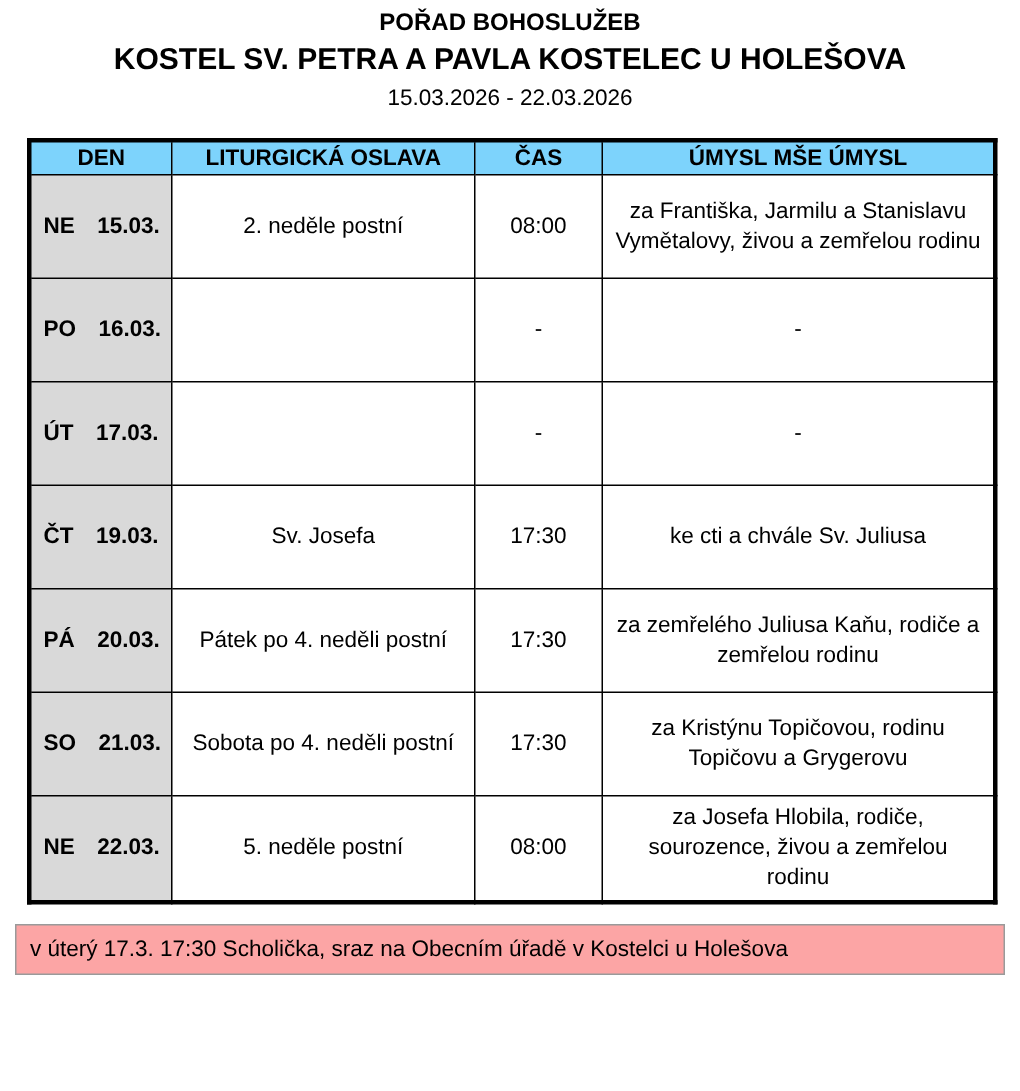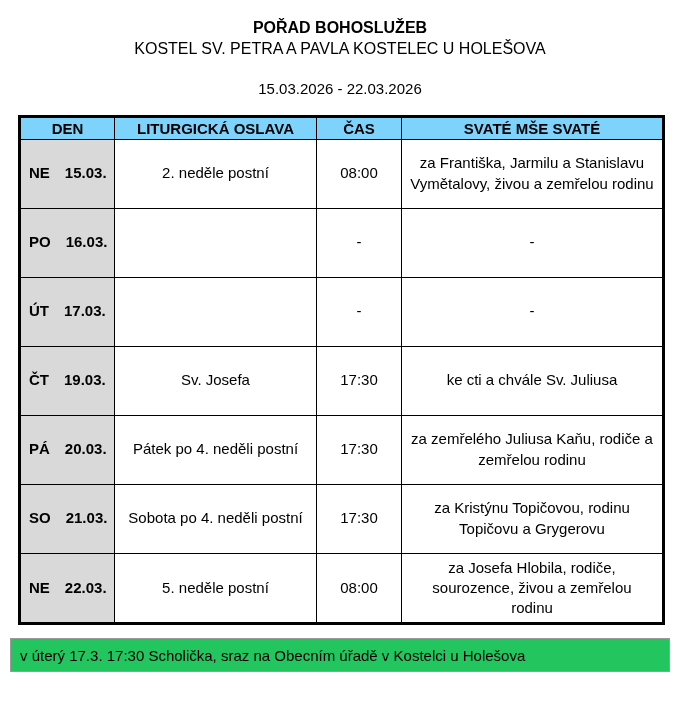--- a/index.html
+++ b/index.html
@@ -4,26 +4,26 @@
 <style>
   * { box-sizing: border-box; margin: 0; padding: 0; }
   html, body { background: #ffffff; }
   body {
     width: 680px;
     height: 727px;
     font-family: "Liberation Sans", sans-serif;
     color: #000;
     overflow: hidden;
   }
-  .page { padding: 16px 18px 0 18px; }
+  .page { padding: 4px 18px 0 18px; }
 
   .titles { text-align: center; margin-top: 2px; }
   .title-1 { font-size: 16px; font-weight: bold; line-height: 1.3; }
-  .title-2 { font-size: 16px; font-weight: normal; line-height: 1.3; }
-  .title-3 { font-size: 15px; margin-top: 20px; }
+  .title-2 { font-size: 20px; font-weight: bold; line-height: 1.3; }
+  .title-3 { font-size: 15px; margin-top: 4px; }
 
   table.schedule {
     width: 644px;
     margin-top: 18px;
     border-collapse: collapse;
     table-layout: fixed;
     border: 3px solid #000;
   }
   .schedule th, .schedule td { border: 1px solid #000; }
   .schedule thead th {
@@ -46,21 +46,21 @@
   .schedule td.den {
     background: #d9d9d9;
     font-weight: bold;
     text-align: left;
     padding-left: 8px;
   }
   .den-inner { display: flex; gap: 15px; align-items: center; text-align: right; }
 
   .footer-note {
     margin: 13px 10px 0 10px;
-    background: #22c55e;
+    background: #fca5a5;
     border: 1px solid #9a9a9a;
     height: 34px;
     display: flex;
     align-items: center;
     padding-left: 9px;
     font-size: 15px;
   }
 </style>
 </head>
 <body>
@@ -78,21 +78,21 @@
       <col style="width:95px">
       <col style="width:202px">
       <col style="width:85px">
       <col style="width:262px">
     </colgroup>
     <thead>
       <tr>
         <th>DEN</th>
         <th>LITURGICKÁ OSLAVA</th>
         <th>ČAS</th>
-        <th>SVATÉ MŠE SVATÉ</th>
+        <th>ÚMYSL MŠE ÚMYSL</th>
       </tr>
     </thead>
     <tbody>
 
       <tr>
         <td class="den">
           <span class="den-inner">
             <span>NE</span>
             <span>15.03.</span>
           </span>

